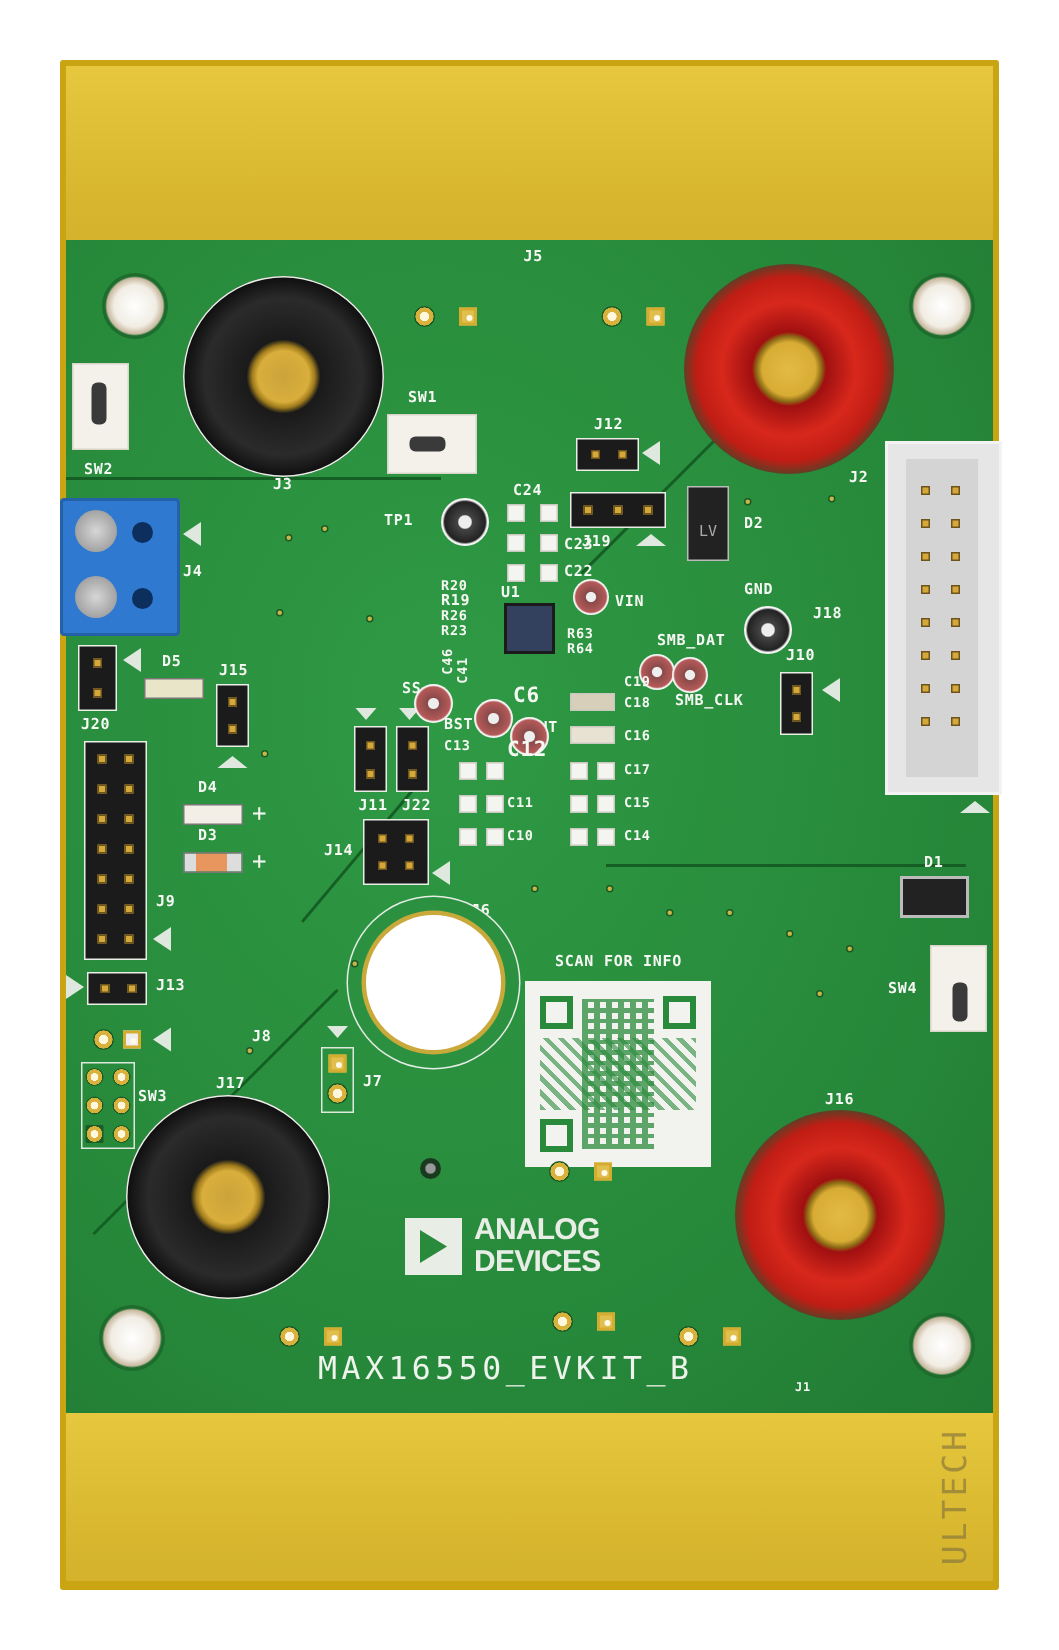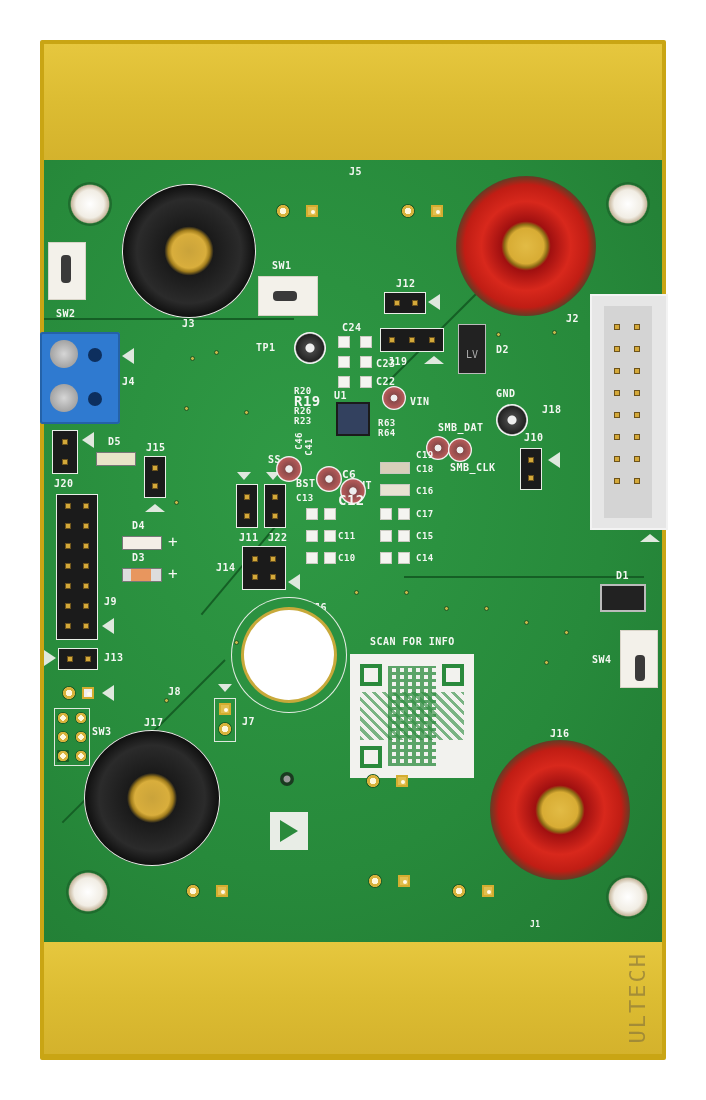--- a/index.html
+++ b/index.html
@@ -196,36 +196,36 @@
   <div class="abs cap" style="left:294px;top:176px;width:12px;height:12px;"></div>
   <div class="abs cap" style="left:316px;top:176px;width:12px;height:12px;"></div>
   <div class="abs cap" style="left:294px;top:196px;width:12px;height:12px;"></div>
   <div class="abs cap" style="left:316px;top:196px;width:12px;height:12px;"></div>
   <div class="abs silk" style="left:332px;top:198px;">C23</div>
   <div class="abs cap" style="left:294px;top:216px;width:12px;height:12px;"></div>
   <div class="abs cap" style="left:316px;top:216px;width:12px;height:12px;"></div>
   <div class="abs silk" style="left:332px;top:216px;">C22</div>
 
   <div class="abs silk" style="left:250px;top:226px;font-size:9px;line-height:10px;">R20</div>
-  <div class="abs silk" style="left:250px;top:236px;font-size:14px;line-height:10px;">R19</div>
+  <div class="abs silk" style="left:250px;top:236px;font-size:10px;line-height:10px;">R19</div>
   <div class="abs silk" style="left:250px;top:246px;font-size:9px;line-height:10px;">R26</div>
   <div class="abs silk" style="left:250px;top:256px;font-size:9px;line-height:10px;">R23</div>
 
   <div class="abs silk" style="left:290px;top:230px;">U1</div>
   <div class="abs" style="left:292px;top:242px;width:34px;height:34px;background:#33415f;border:2px solid #1b1b1b;box-sizing:border-box;"></div>
 
   <div class="abs tp-red" style="left:338px;top:226px;width:24px;height:24px;"></div>
   <div class="abs silk" style="left:366px;top:236px;">VIN</div>
 
   <div class="abs silk" style="left:334px;top:258px;font-size:9px;">R63</div>
   <div class="abs silk" style="left:334px;top:268px;font-size:9px;">R64</div>
 
   <div class="abs silk" style="left:250px;top:272px;font-size:9px;writing-mode:vertical-rl;transform:rotate(180deg);">C46</div>
   <div class="abs silk" style="left:260px;top:278px;font-size:9px;writing-mode:vertical-rl;transform:rotate(180deg);">C41</div>
-  <div class="abs silk" style="left:298px;top:308px;font-size:11px;">C6</div>
+  <div class="abs silk" style="left:298px;top:296px;font-size:14px;">C6</div>
 
   <div class="abs silk" style="left:394px;top:262px;">SMB_DAT</div>
   <div class="abs tp-red" style="left:382px;top:276px;width:24px;height:24px;"></div>
   <div class="abs tp-red" style="left:404px;top:278px;width:24px;height:24px;"></div>
   <div class="abs silk" style="left:406px;top:302px;">SMB_CLK</div>
 
   <div class="abs silk" style="left:224px;top:294px;">SS</div>
   <div class="abs tp-red" style="left:232px;top:296px;width:26px;height:26px;"></div>
   <div class="abs silk" style="left:252px;top:318px;">BST</div>
   <div class="abs tp-red" style="left:272px;top:306px;width:26px;height:26px;"></div>
@@ -326,29 +326,34 @@
     <div class="abs" style="left:38px;top:12px;width:48px;height:100px;background:repeating-linear-gradient(90deg,#2a8a3c 0 4px,transparent 4px 8px),repeating-linear-gradient(0deg,#2a8a3c 0 3px,transparent 3px 7px);opacity:.75;"></div>
     <div class="abs" style="left:10px;top:38px;width:104px;height:48px;background:repeating-linear-gradient(45deg,#2a8a3c 0 3px,transparent 3px 7px);opacity:.6;"></div>
   </div>
 
   <div class="abs pad-round" style="left:322px;top:614px;width:14px;height:14px;"></div>
   <div class="abs pad-sq" style="left:352px;top:615px;width:12px;height:12px;"></div>
 
   <div class="abs adi-mark" style="left:226px;top:652px;width:38px;height:38px;">
     <div class="abs" style="left:10px;top:8px;width:0;height:0;border-top:11px solid transparent;border-bottom:11px solid transparent;border-left:18px solid #2a8a3c;"></div>
   </div>
+  <div class="abs" style="left:272px;top:650px;color:#e8ede6;font-family:'Liberation Sans',sans-serif;font-size:20px;font-weight:bold;line-height:21px;letter-spacing:-0.5px;">
+    <div>ANALOG</div>
+    <div>DEVICES</div>
+  </div>
 
   <div class="abs pad-round" style="left:236px;top:612px;width:14px;height:14px;background:radial-gradient(circle,#999 0 30%,#1a3a20 40%);"></div>
   <div class="abs pad-round" style="left:142px;top:724px;width:14px;height:14px;"></div>
   <div class="abs pad-sq" style="left:172px;top:725px;width:12px;height:12px;"></div>
   <div class="abs pad-round" style="left:324px;top:714px;width:14px;height:14px;"></div>
   <div class="abs pad-sq" style="left:354px;top:715px;width:12px;height:12px;"></div>
   <div class="abs pad-round" style="left:408px;top:724px;width:14px;height:14px;"></div>
   <div class="abs pad-sq" style="left:438px;top:725px;width:12px;height:12px;"></div>
 
+  <div class="abs big-silk" style="left:168px;top:740px;">MAX16550_EVKIT_B</div>
   <div class="abs silk" style="left:486px;top:760px;font-size:8px;">J1</div>
 
   <div class="abs via" style="left:146px;top:196px;"></div>
   <div class="abs via" style="left:170px;top:190px;"></div>
   <div class="abs via" style="left:140px;top:246px;"></div>
   <div class="abs via" style="left:200px;top:250px;"></div>
   <div class="abs via" style="left:130px;top:340px;"></div>
   <div class="abs via" style="left:360px;top:430px;"></div>
   <div class="abs via" style="left:400px;top:446px;"></div>
   <div class="abs via" style="left:440px;top:446px;"></div>

